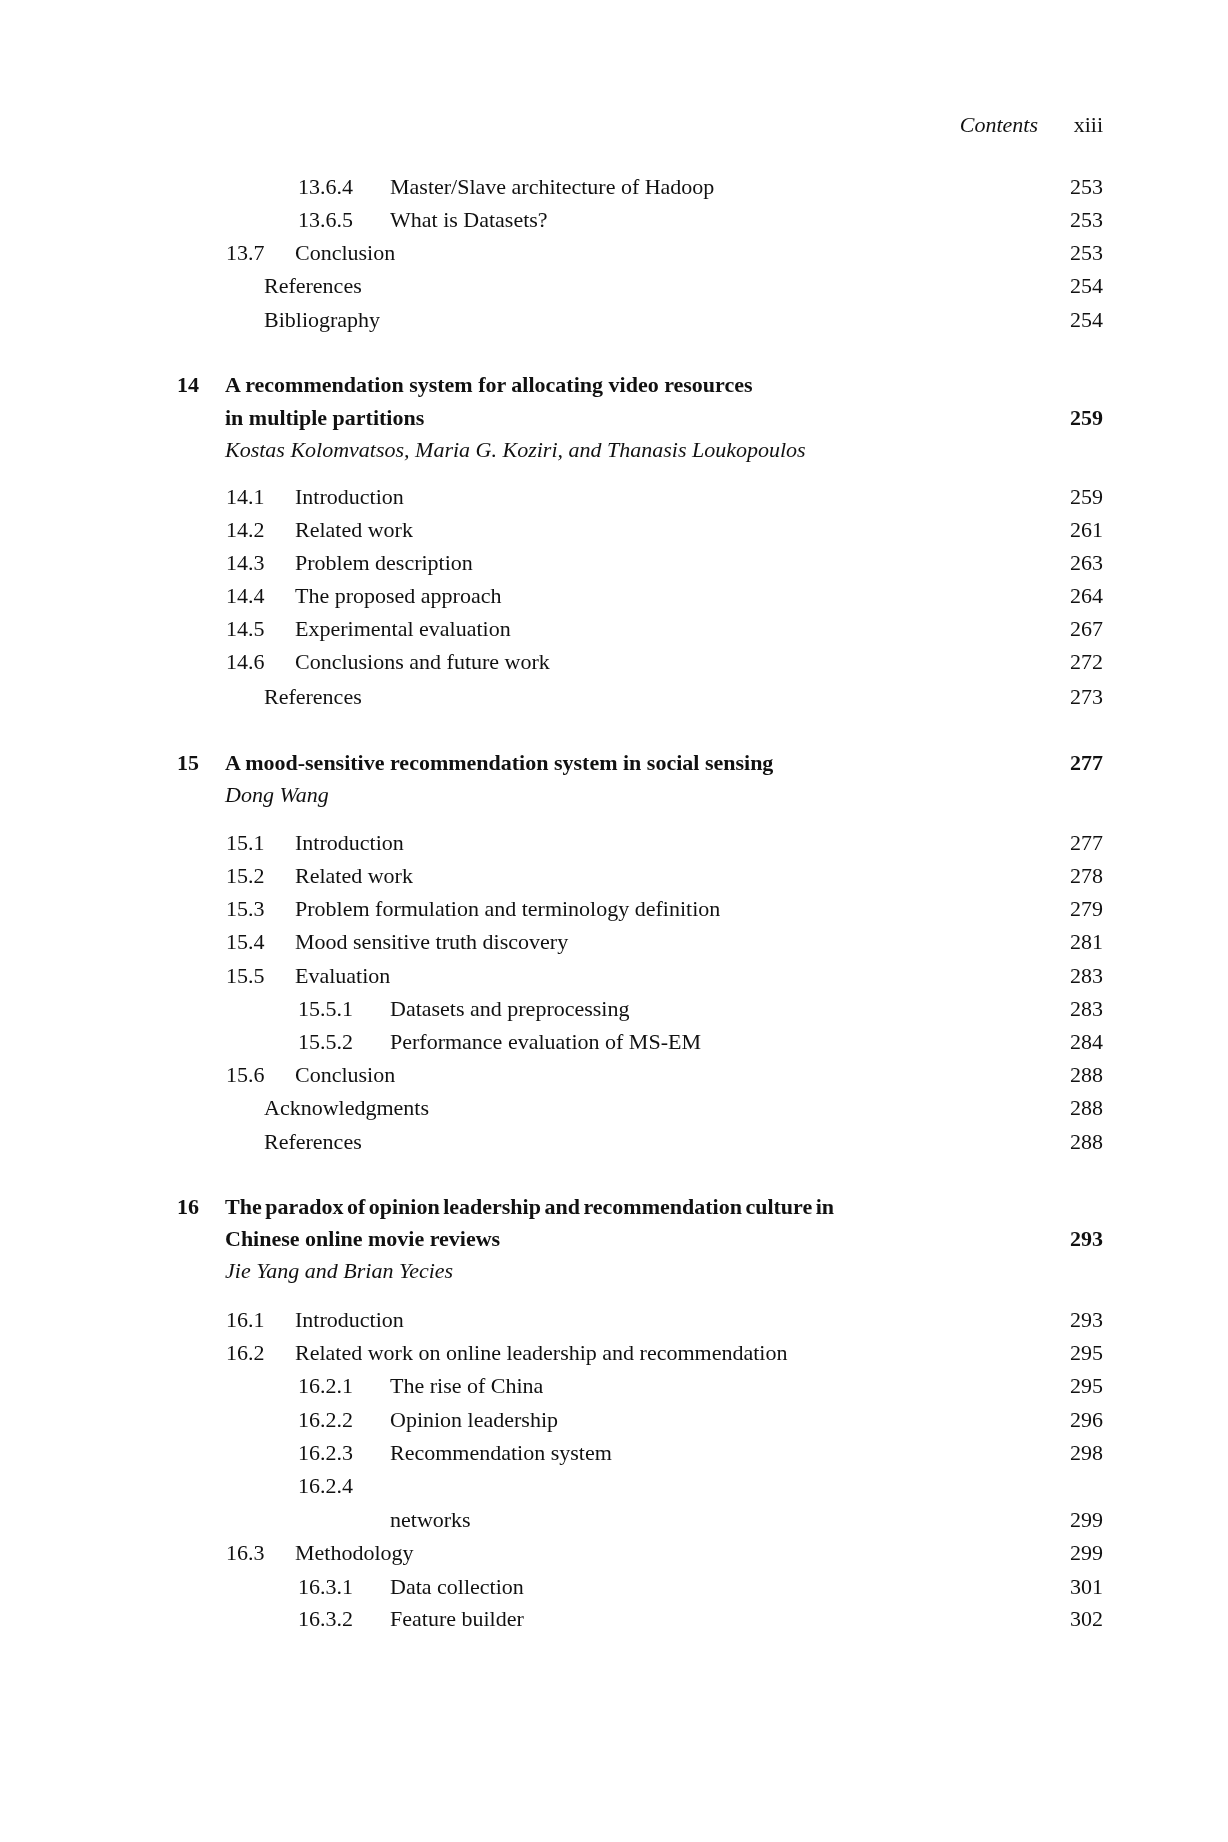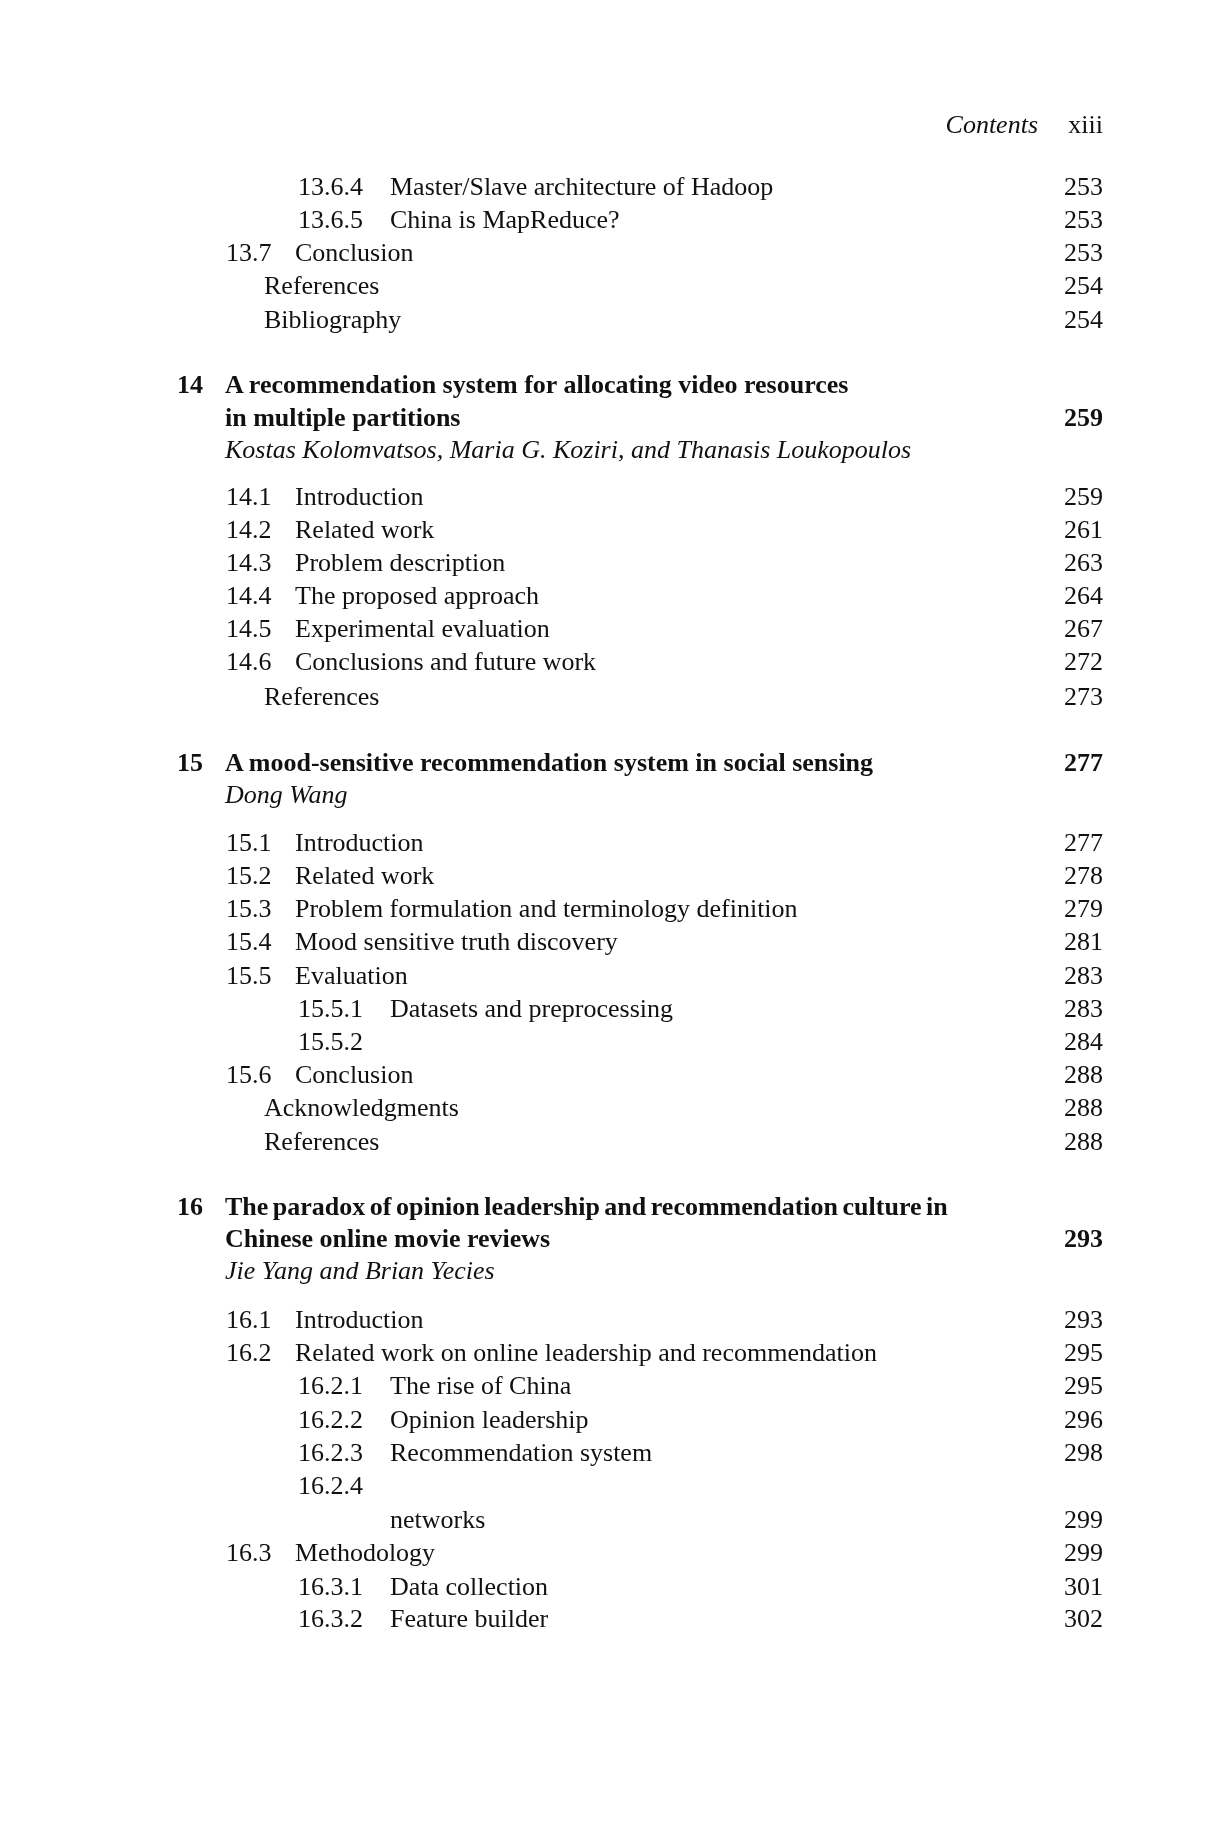--- a/index.html
+++ b/index.html
@@ -1,19 +1,19 @@
 <!DOCTYPE html>
 <html><head>
 <meta charset="utf-8">
 <style>
   html, body { margin: 0; padding: 0; background: #ffffff; }
   body { width: 1228px; height: 1842px; position: relative; overflow: hidden;
          font-family: "Liberation Serif", "DejaVu Serif", serif; color: #111111; }
   .line { position: absolute; left: 0; width: 1228px; height: 28px; line-height: 28px;
-          font-size: 26px; white-space: nowrap; }
+          font-size: 22px; white-space: nowrap; }
   .line span { position: absolute; top: 0; }
   .num-ch { left: 177px; font-weight: bold; }
   .title-ch { left: 225px; font-weight: bold; }
   .authors { left: 225px; font-style: italic; }
   .num-sec { left: 226px; }
   .title-sec { left: 295px; }
   .num-sub { left: 298px; }
   .title-sub { left: 390px; }
   .plain { left: 225px; margin-left: 39px; }
   .page { right: 125px; text-align: right; }
@@ -29,21 +29,21 @@
   <span class="header-page">xiii</span>
 </div>
 
 <div class="line" style="top:173px">
   <span class="num-sub">13.6.4</span>
   <span class="title-sub">Master/Slave architecture of Hadoop</span>
   <span class="page">253</span>
 </div>
 <div class="line" style="top:206px">
   <span class="num-sub">13.6.5</span>
-  <span class="title-sub">China is MapReduce?</span>
+  <span class="title-sub">What is Datasets?</span>
   <span class="page">253</span>
 </div>
 <div class="line" style="top:239px">
   <span class="num-sec">13.7</span>
   <span class="title-sec">Conclusion</span>
   <span class="page">253</span>
 </div>
 <div class="line" style="top:272px">
   <span class="plain">References</span>
   <span class="page">254</span>
@@ -134,20 +134,21 @@
   <span class="title-sec">Evaluation</span>
   <span class="page">283</span>
 </div>
 <div class="line" style="top:995px">
   <span class="num-sub">15.5.1</span>
   <span class="title-sub">Datasets and preprocessing</span>
   <span class="page">283</span>
 </div>
 <div class="line" style="top:1028px">
   <span class="num-sub">15.5.2</span>
+  <span class="title-sub">Performance evaluation of MS-EM</span>
   <span class="page">284</span>
 </div>
 <div class="line" style="top:1061px">
   <span class="num-sec">15.6</span>
   <span class="title-sec">Conclusion</span>
   <span class="page">288</span>
 </div>
 <div class="line" style="top:1094px">
   <span class="plain">Acknowledgments</span>
   <span class="page">288</span>

